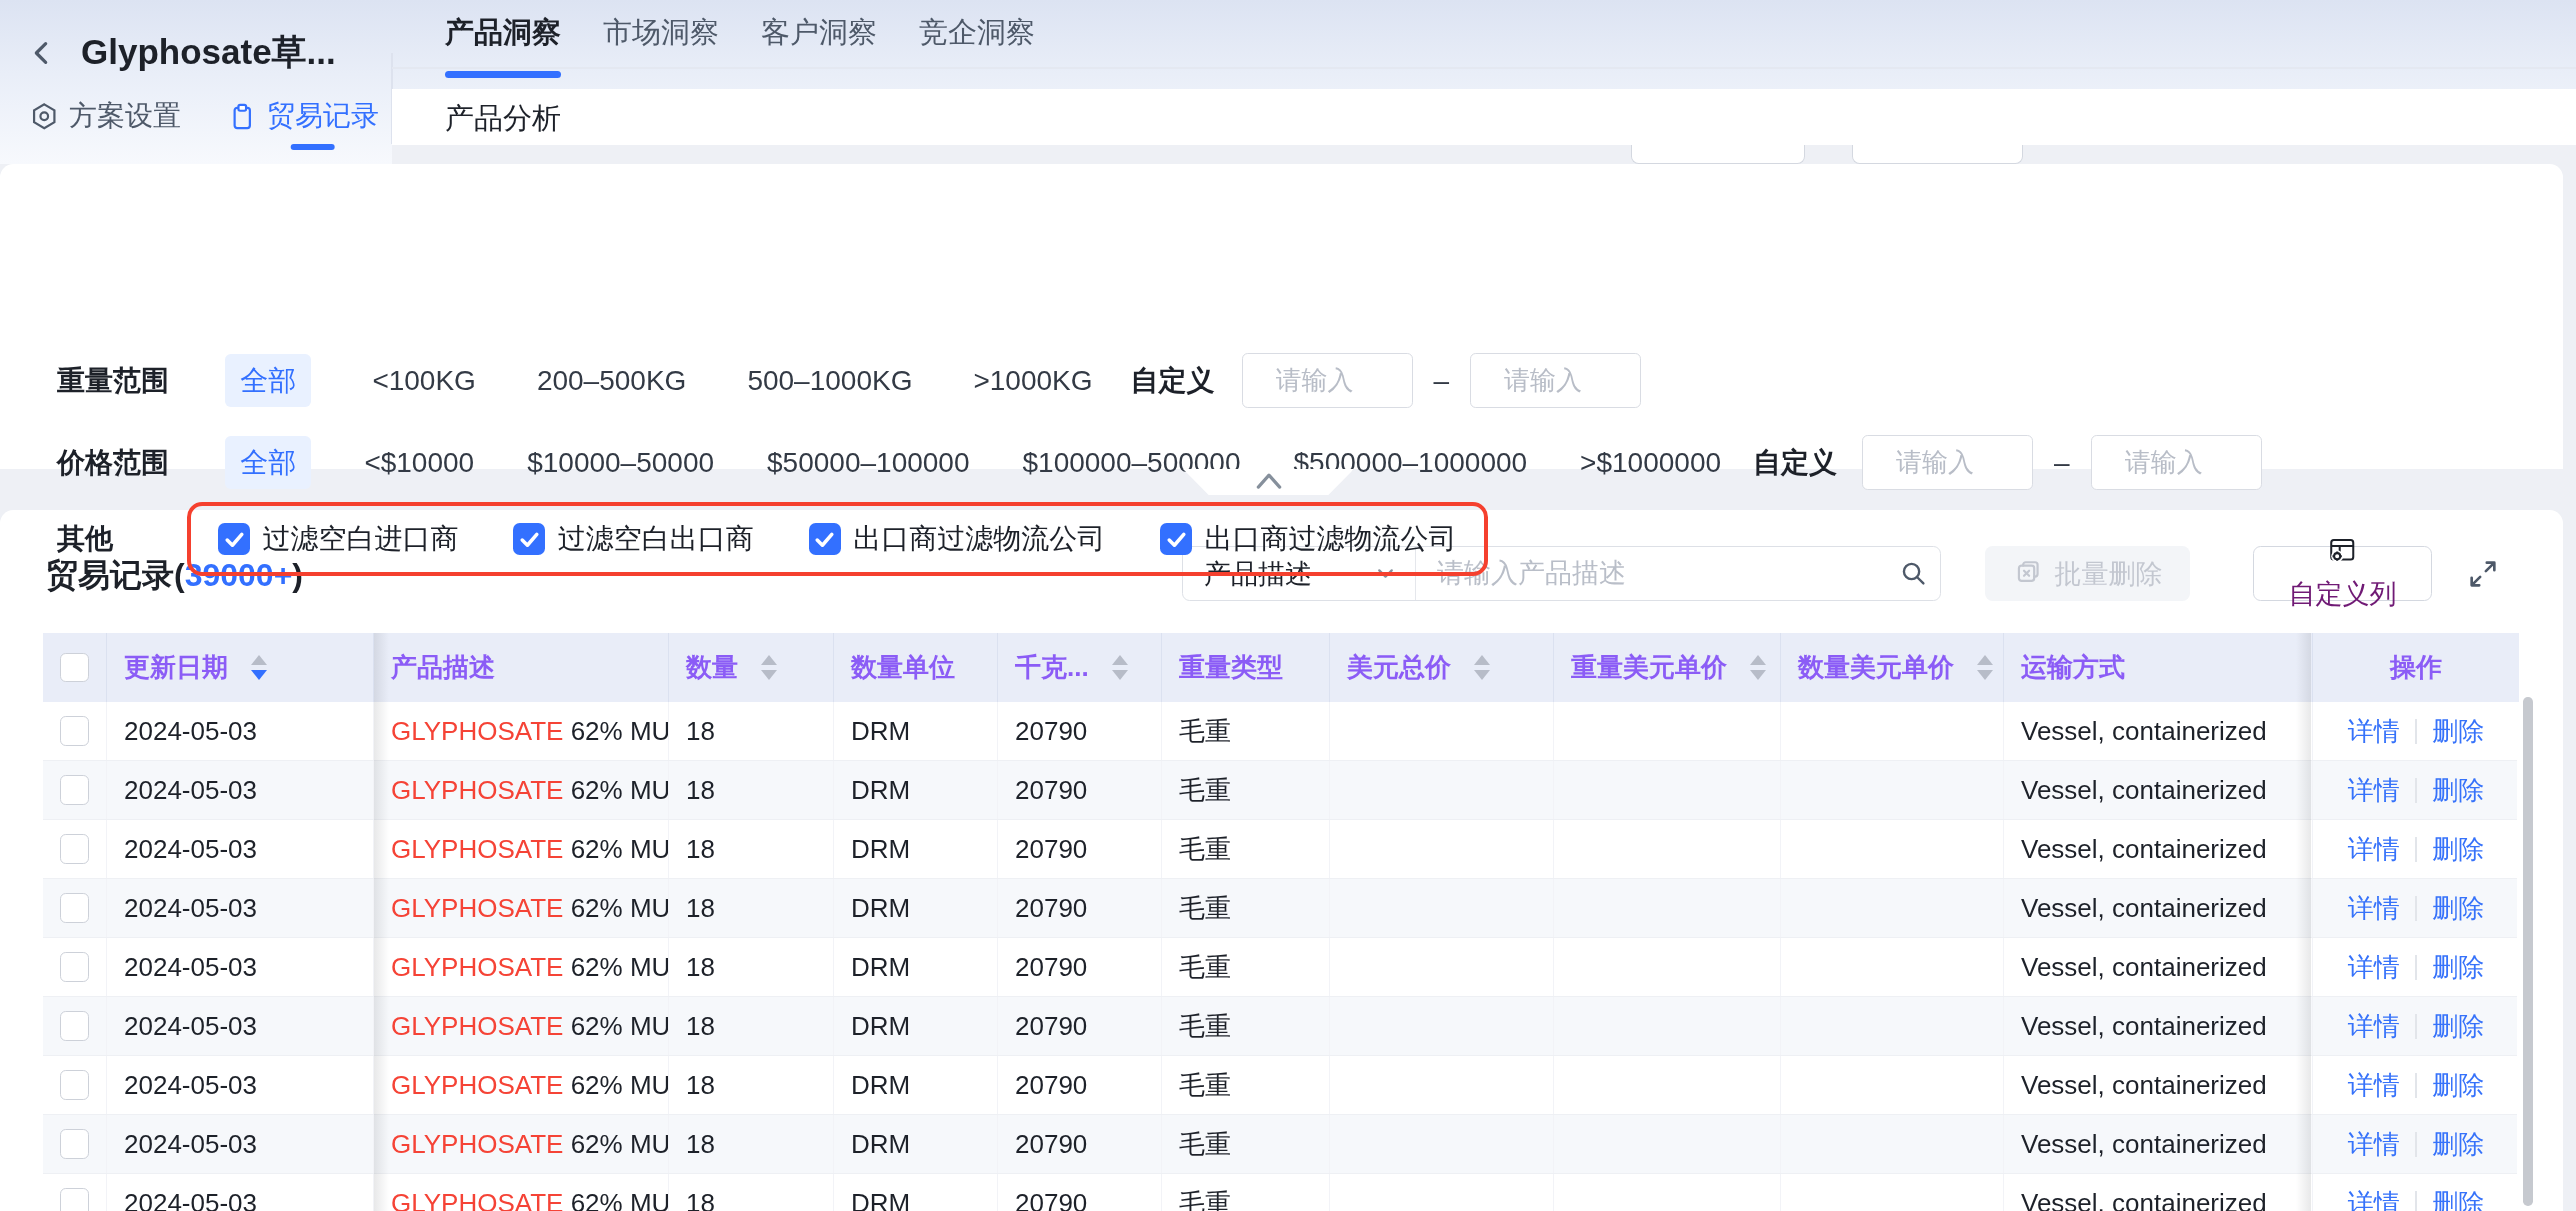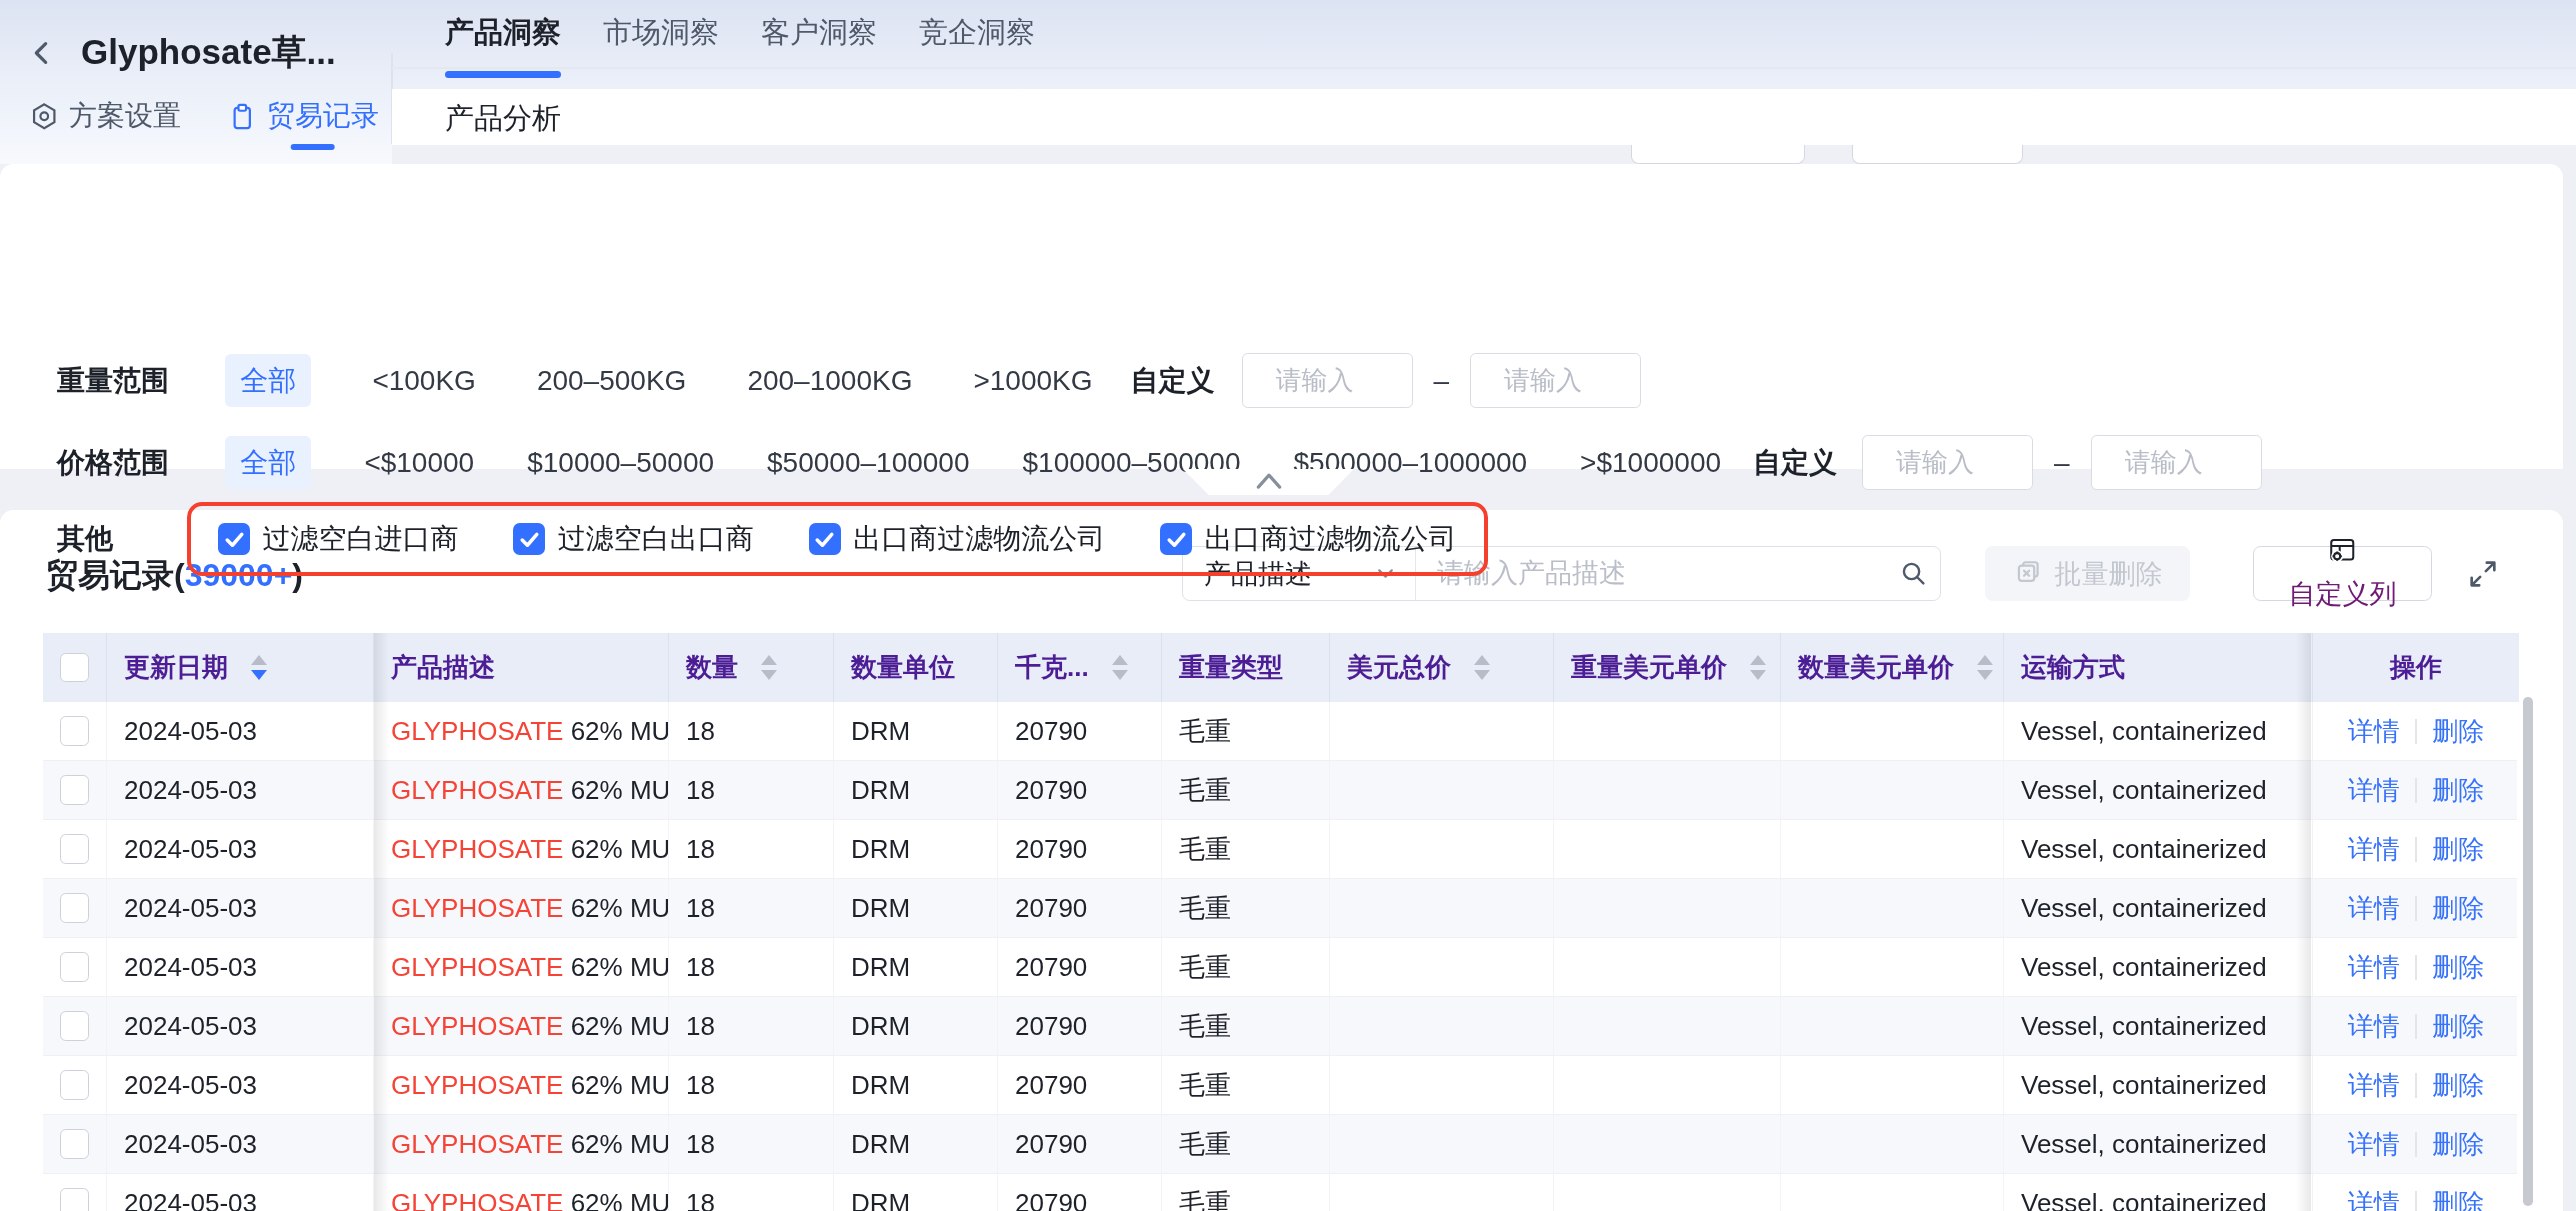--- a/index.html
+++ b/index.html
@@ -74,21 +74,21 @@
   .search-btn { width:53px; display:flex; align-items:center; justify-content:center; cursor:pointer; }
   .btn { display:flex; align-items:center; justify-content:center; gap:11.4px; height:55px; border-radius:7.6px; font-size:27px; cursor:pointer; white-space:nowrap; }
   .btn-batch { width:205px; margin-left:44px; background:#f3f5f8; color:#c3c7d0; border:none; }
   .btn-custom { width:179px; margin-left:63px; background:#fff; color:#701a75; border:1.9px solid #d4d8e0;flex-direction:column; }
   .expand-btn { margin-left:32px; width:38px; height:38px; display:flex; align-items:center; justify-content:center; cursor:pointer; }
 
   
   .table { position:absolute; left:43px; top:123px; width:2474px; bottom:0; }
   .trow { display:grid; grid-template-columns:64px 267px 295px 165px 164px 164px 168px 224px 227px 223px 309px 206px; }
   .thead { height:69px; }
-  .thead .cell { background:#e9edf8; border-right:1.9px solid #dbe1f0; display:flex; align-items:center; font-size:26px; font-weight:bold; color:#4c1d95; padding-left:17px; }
+  .thead .cell { background:#e9edf8; border-right:1.9px solid #dbe1f0; display:flex; align-items:center; font-size:26px; font-weight:bold; color:#8b5cf6; padding-left:17px; }
   .thead .cell:last-child { border-right:none; }
   .thead .cb-cell { justify-content:center; padding-left:0; }
   .sort { display:flex; flex-direction:column; margin-left:23px; }
   .caret { width:0; height:0; border-left:8.6px solid transparent; border-right:8.6px solid transparent; }
   .caret.up { border-bottom:10.5px solid #b7bcc8; margin-bottom:4.8px; }
   .caret.down { border-top:10.5px solid #b7bcc8; }
   .caret.down.active { border-top-color:var(--accent); }
   .tbody .trow { height:59px; background:#fff; border-bottom:1.9px solid #eef0f4; }
   .tbody .trow:nth-child(even) { background:#f6f8fb; }
   .tbody .cell { display:flex; align-items:center; font-size:26px; color:#1d2129; padding-left:17px; border-right:1px solid #f2f3f7; overflow:hidden; white-space:pre; }
@@ -160,21 +160,21 @@
   <div class="clipped-input one"></div>
   <div class="clipped-input two"></div>
 
   <div class="filter-panel">
     <div class="f-row row-weight">
       <div class="f-label">重量范围</div>
       <div class="opts">
           <div class="filter-opt selected">全部</div>
           <div class="filter-opt">&lt;100KG</div>
           <div class="filter-opt">200–500KG</div>
-          <div class="filter-opt">200–1000KG</div>
+          <div class="filter-opt">500–1000KG</div>
           <div class="filter-opt">&gt;1000KG</div>
         </div>
       <div class="opts" style="gap:27px; margin-left:38px;">
         <span class="custom-label" style="margin-left:0;">自定义</span>
         <span class="range-inputs" style="margin-left:0;">
           <input class="range-input" placeholder="请输入" style="">
           <span class="range-sep">–</span>
           <input class="range-input" placeholder="请输入" style="">
         </span>
       </div>

